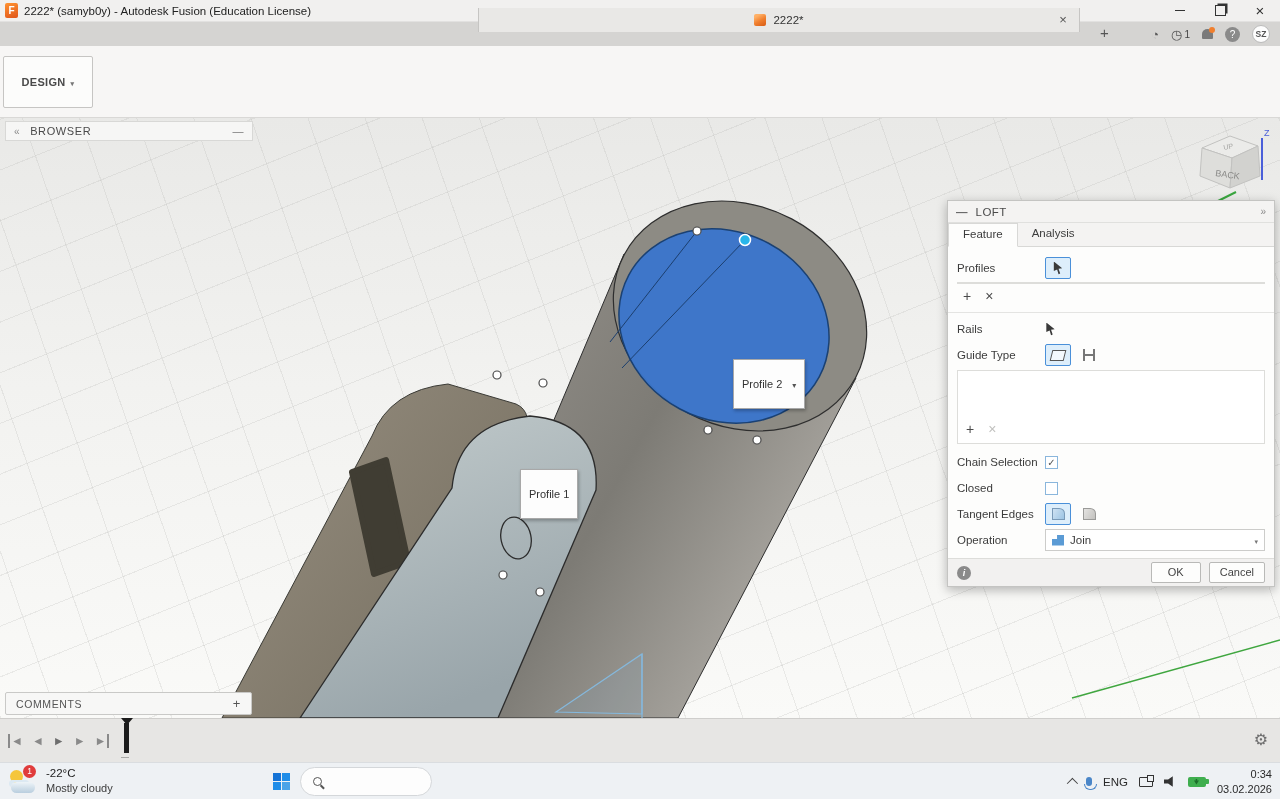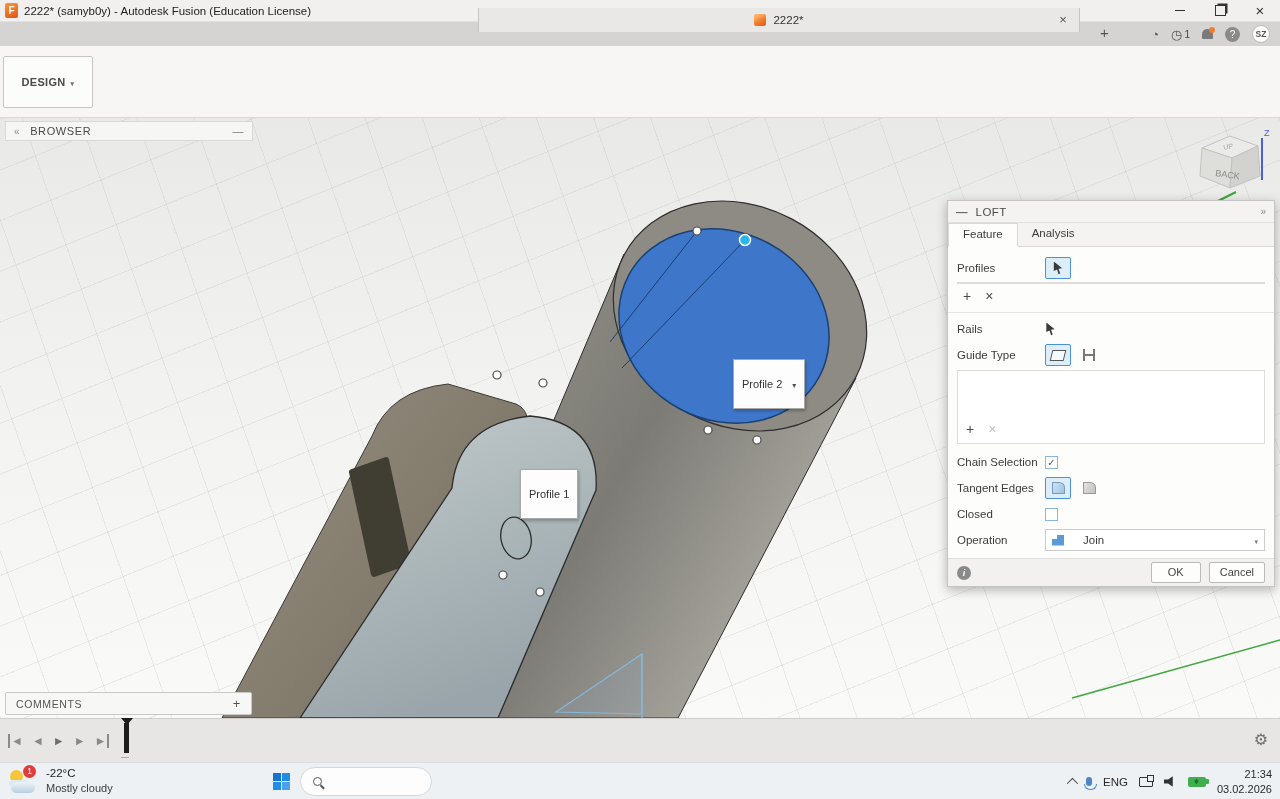--- a/index.html
+++ b/index.html
@@ -87,21 +87,21 @@
   .gt1 { width:14px; height:11px; border:1.6px solid #555; transform:skewX(-14deg); background:#f4f9fd; }
   .gt2 { width:14px; height:12px; position:relative; }
   .gt2::before { content:""; position:absolute; left:1px; top:0; width:2px; height:12px; background:#777; box-shadow:10px 0 0 #777; }
   .gt2::after { content:""; position:absolute; left:3px; top:5px; width:8px; height:2px; background:#777; }
   .listbox { border:1px solid #ddddda; background:#fff; height:74px; position:relative; margin:3px 0 6px; }
   .listbox .addrow { position:absolute; left:2px; bottom:2px; }
   .cbx { width:13px; height:13px; border:1.2px solid #8ab6dc; background:#fff; display:flex; align-items:center; justify-content:center; font-size:10px; color:#555; }
   .cbx.checked::before { content:"✓"; }
   .te1 { width:13px; height:12px; background:linear-gradient(120deg,#cfe2f2,#9cc4e4); border:1px solid #7a9ab8; border-radius:0 45% 0 0; }
   .te2 { width:13px; height:12px; background:linear-gradient(120deg,#e4e3e1,#c2c1be); border:1px solid #9a9a98; border-radius:0 45% 0 0; }
-  .opsel { flex:1; height:22px; border:1px solid #ccccca; background:#fff; display:flex; align-items:center; gap:19px; padding:0 6px; }
+  .opsel { flex:1; height:22px; border:1px solid #ccccca; background:#fff; display:flex; align-items:center; gap:6px; padding:0 6px; }
   .join-ic { width:12px; height:11px; background:#5b9bd5; clip-path:polygon(0 42%,42% 42%,42% 0,100% 0,100% 100%,0 100%); }
   .opsel .car { margin-left:auto; }
   .lf-foot { height:28px; background:#f2f1f0; border-top:1px solid #ddddda; display:flex; align-items:center; padding:0 9px; gap:8px; }
   .info-c { width:14px; height:14px; border-radius:50%; background:#8a8a8a; color:#fff; font-size:9px; font-style:italic; font-weight:bold; text-align:center; line-height:14px; }
   .lf-foot .sp { flex:1; }
   .btn { min-width:50px; height:21px; background:#fdfdfc; border:1px solid #b9b9b7; border-radius:2px; font-size:11px; color:#444; text-align:center; line-height:19px; padding:0 10px; }
 
   
   .timeline { position:absolute; top:718px; left:0; right:0; height:44px; background:#e7e6e4; border-top:1px solid #cfcecc; display:flex; align-items:center; }
   .pb { display:flex; gap:9px; align-items:center; margin:0 12px 0 8px; color:#8a8a8a; font-size:12px; }
@@ -329,31 +329,31 @@
         <div class="addrow">
           <span>+</span>
           <span class="dis">×</span>
         </div>
       </div>
       <div class="lf-row">
         <span class="lab">Chain Selection</span>
         <span class="cbx checked"></span>
       </div>
       <div class="lf-row">
+        <span class="lab">Closed</span>
+        <span class="cbx"></span>
+      </div>
+      <div class="lf-row">
         <span class="lab">Tangent Edges</span>
         <span class="icbtn on">
             <span class="te1"></span>
           </span>
         <span class="icbtn">
             <span class="te2"></span>
           </span>
-      </div>
-      <div class="lf-row">
-        <span class="lab">Closed</span>
-        <span class="cbx"></span>
       </div>
       <div class="lf-row">
         <span class="lab">Operation</span>
         <span class="opsel">
           <span class="join-ic"></span>
           <span>Join</span>
           <span class="car"></span>
         </span>
       </div>
     </div>
@@ -403,19 +403,19 @@
 
     </div>
     <div class="tray">
       <span class="tr-chev"></span>
       <span class="tr-mic"></span>
       <span class="tr-lang">ENG</span>
       <span class="tr-net"></span>
       <span class="tr-spk"></span>
       <span class="tr-bat"></span>
       <span class="tr-dt">
-        <div>21:34</div>
+        <div>0:34</div>
         <div>03.02.2026</div>
       </span>
     </div>
   </div>
 
 </div>
 
 </body></html>

